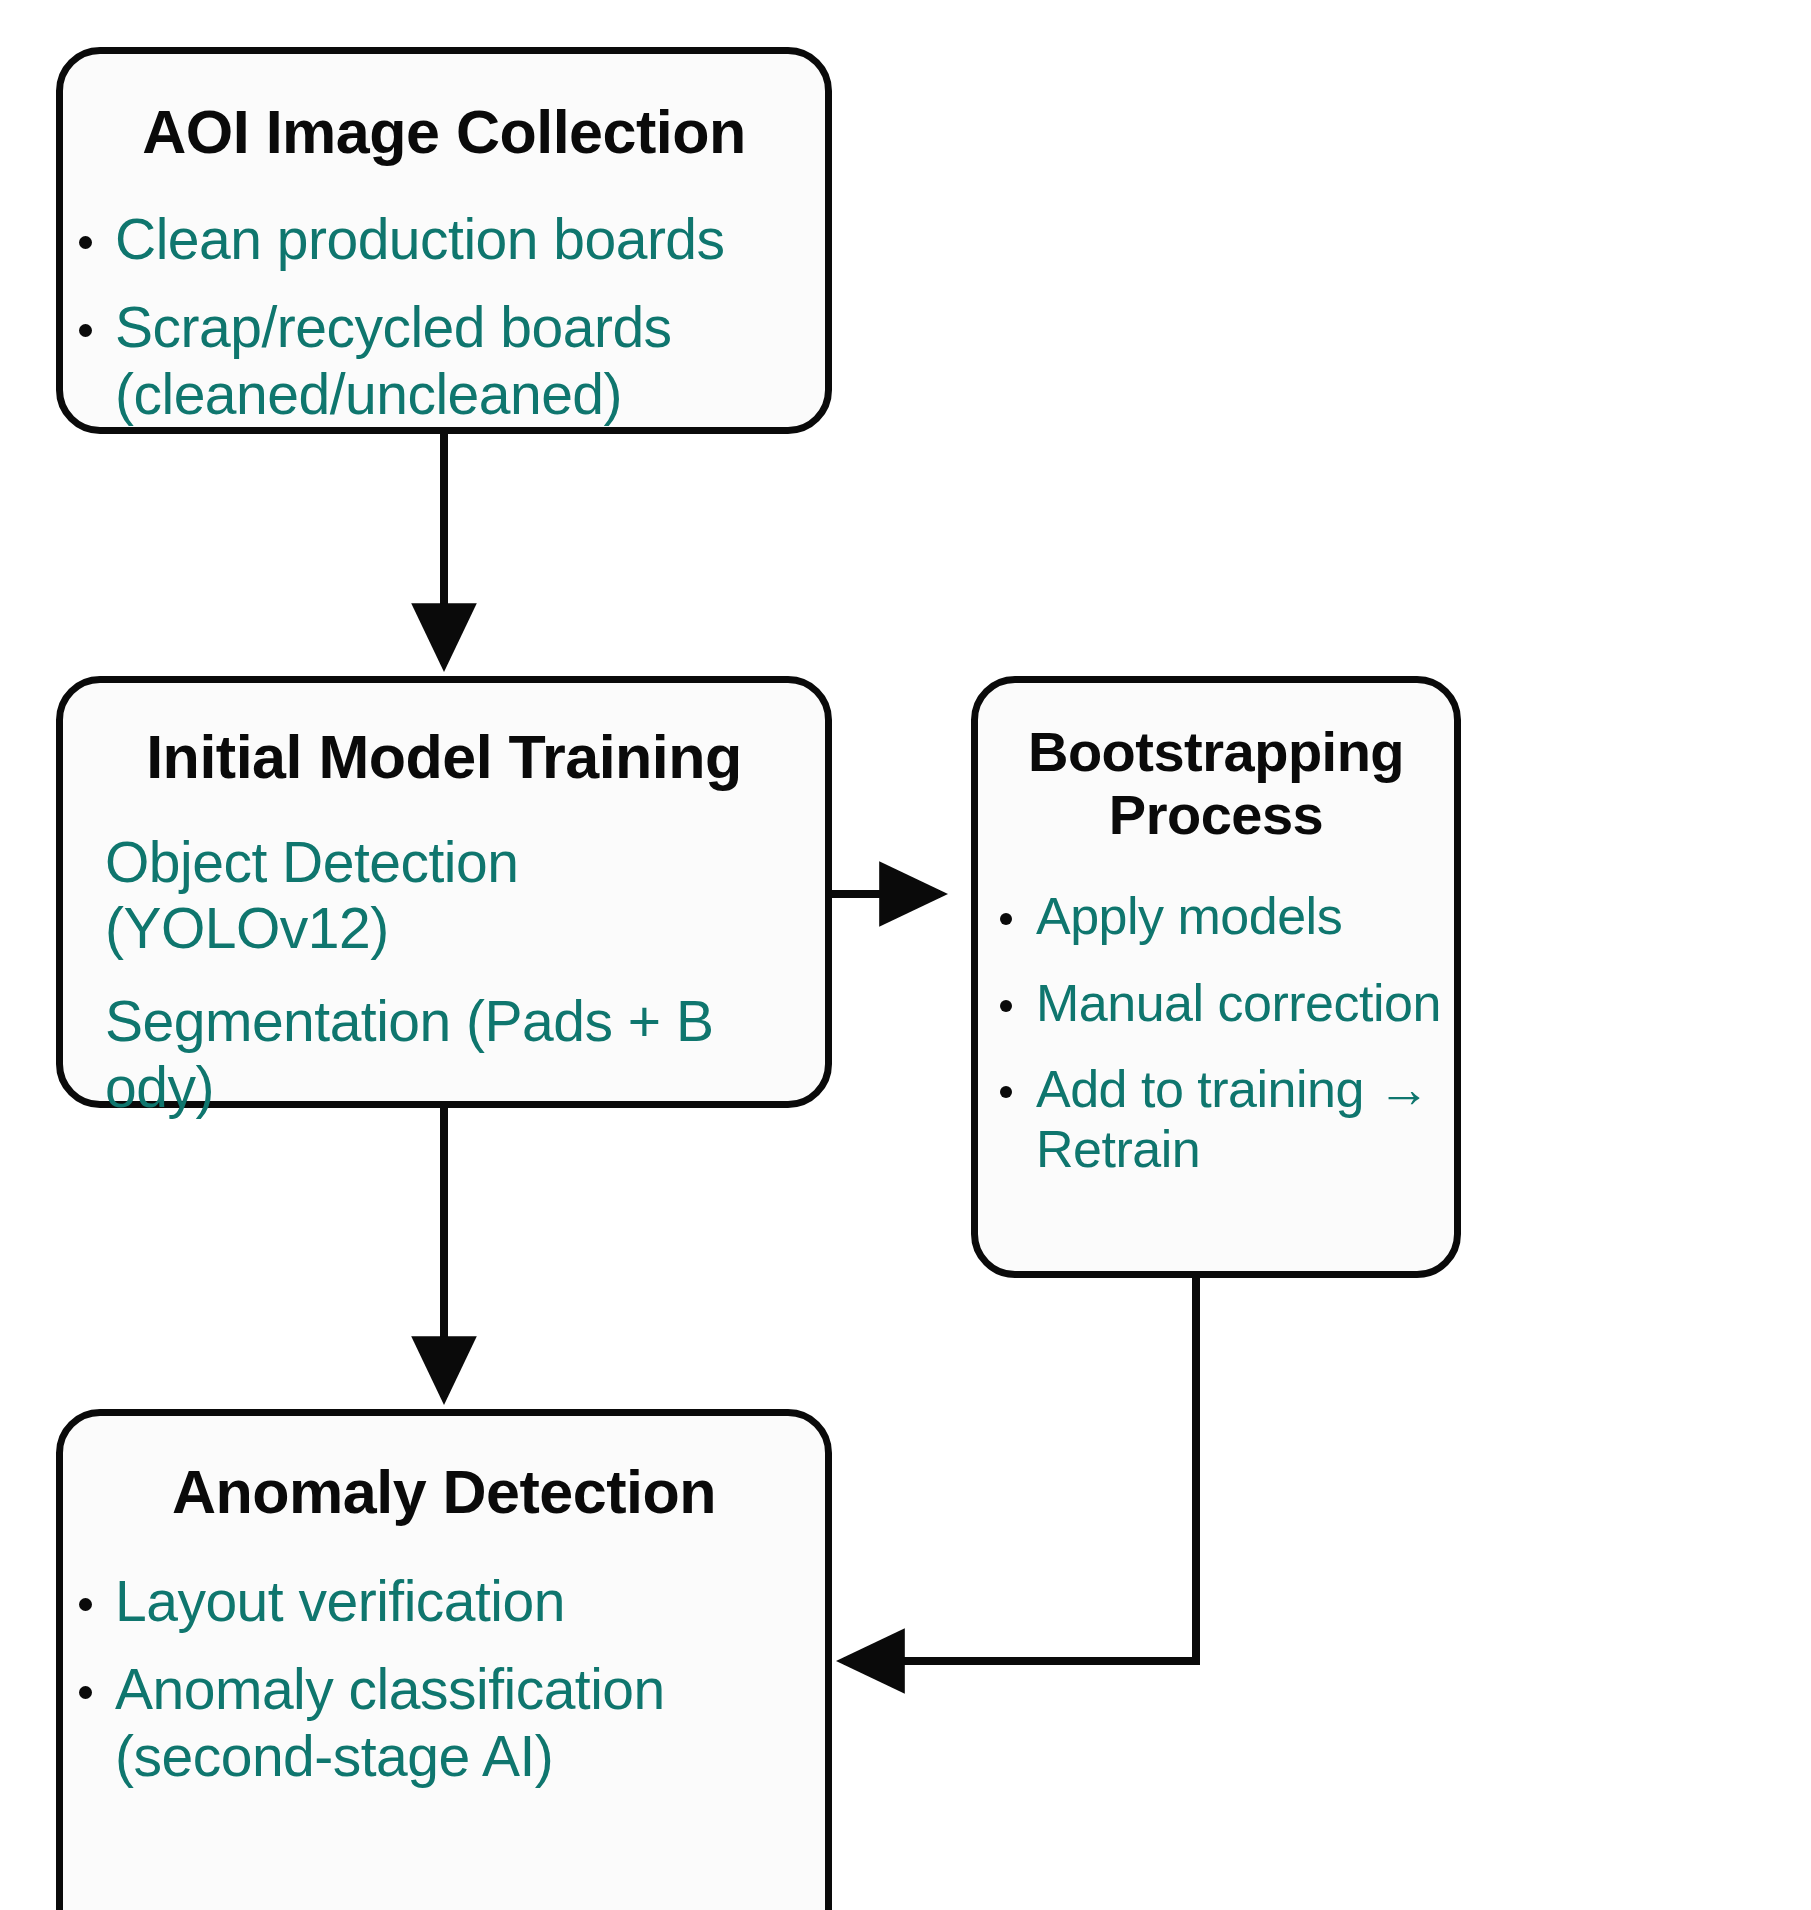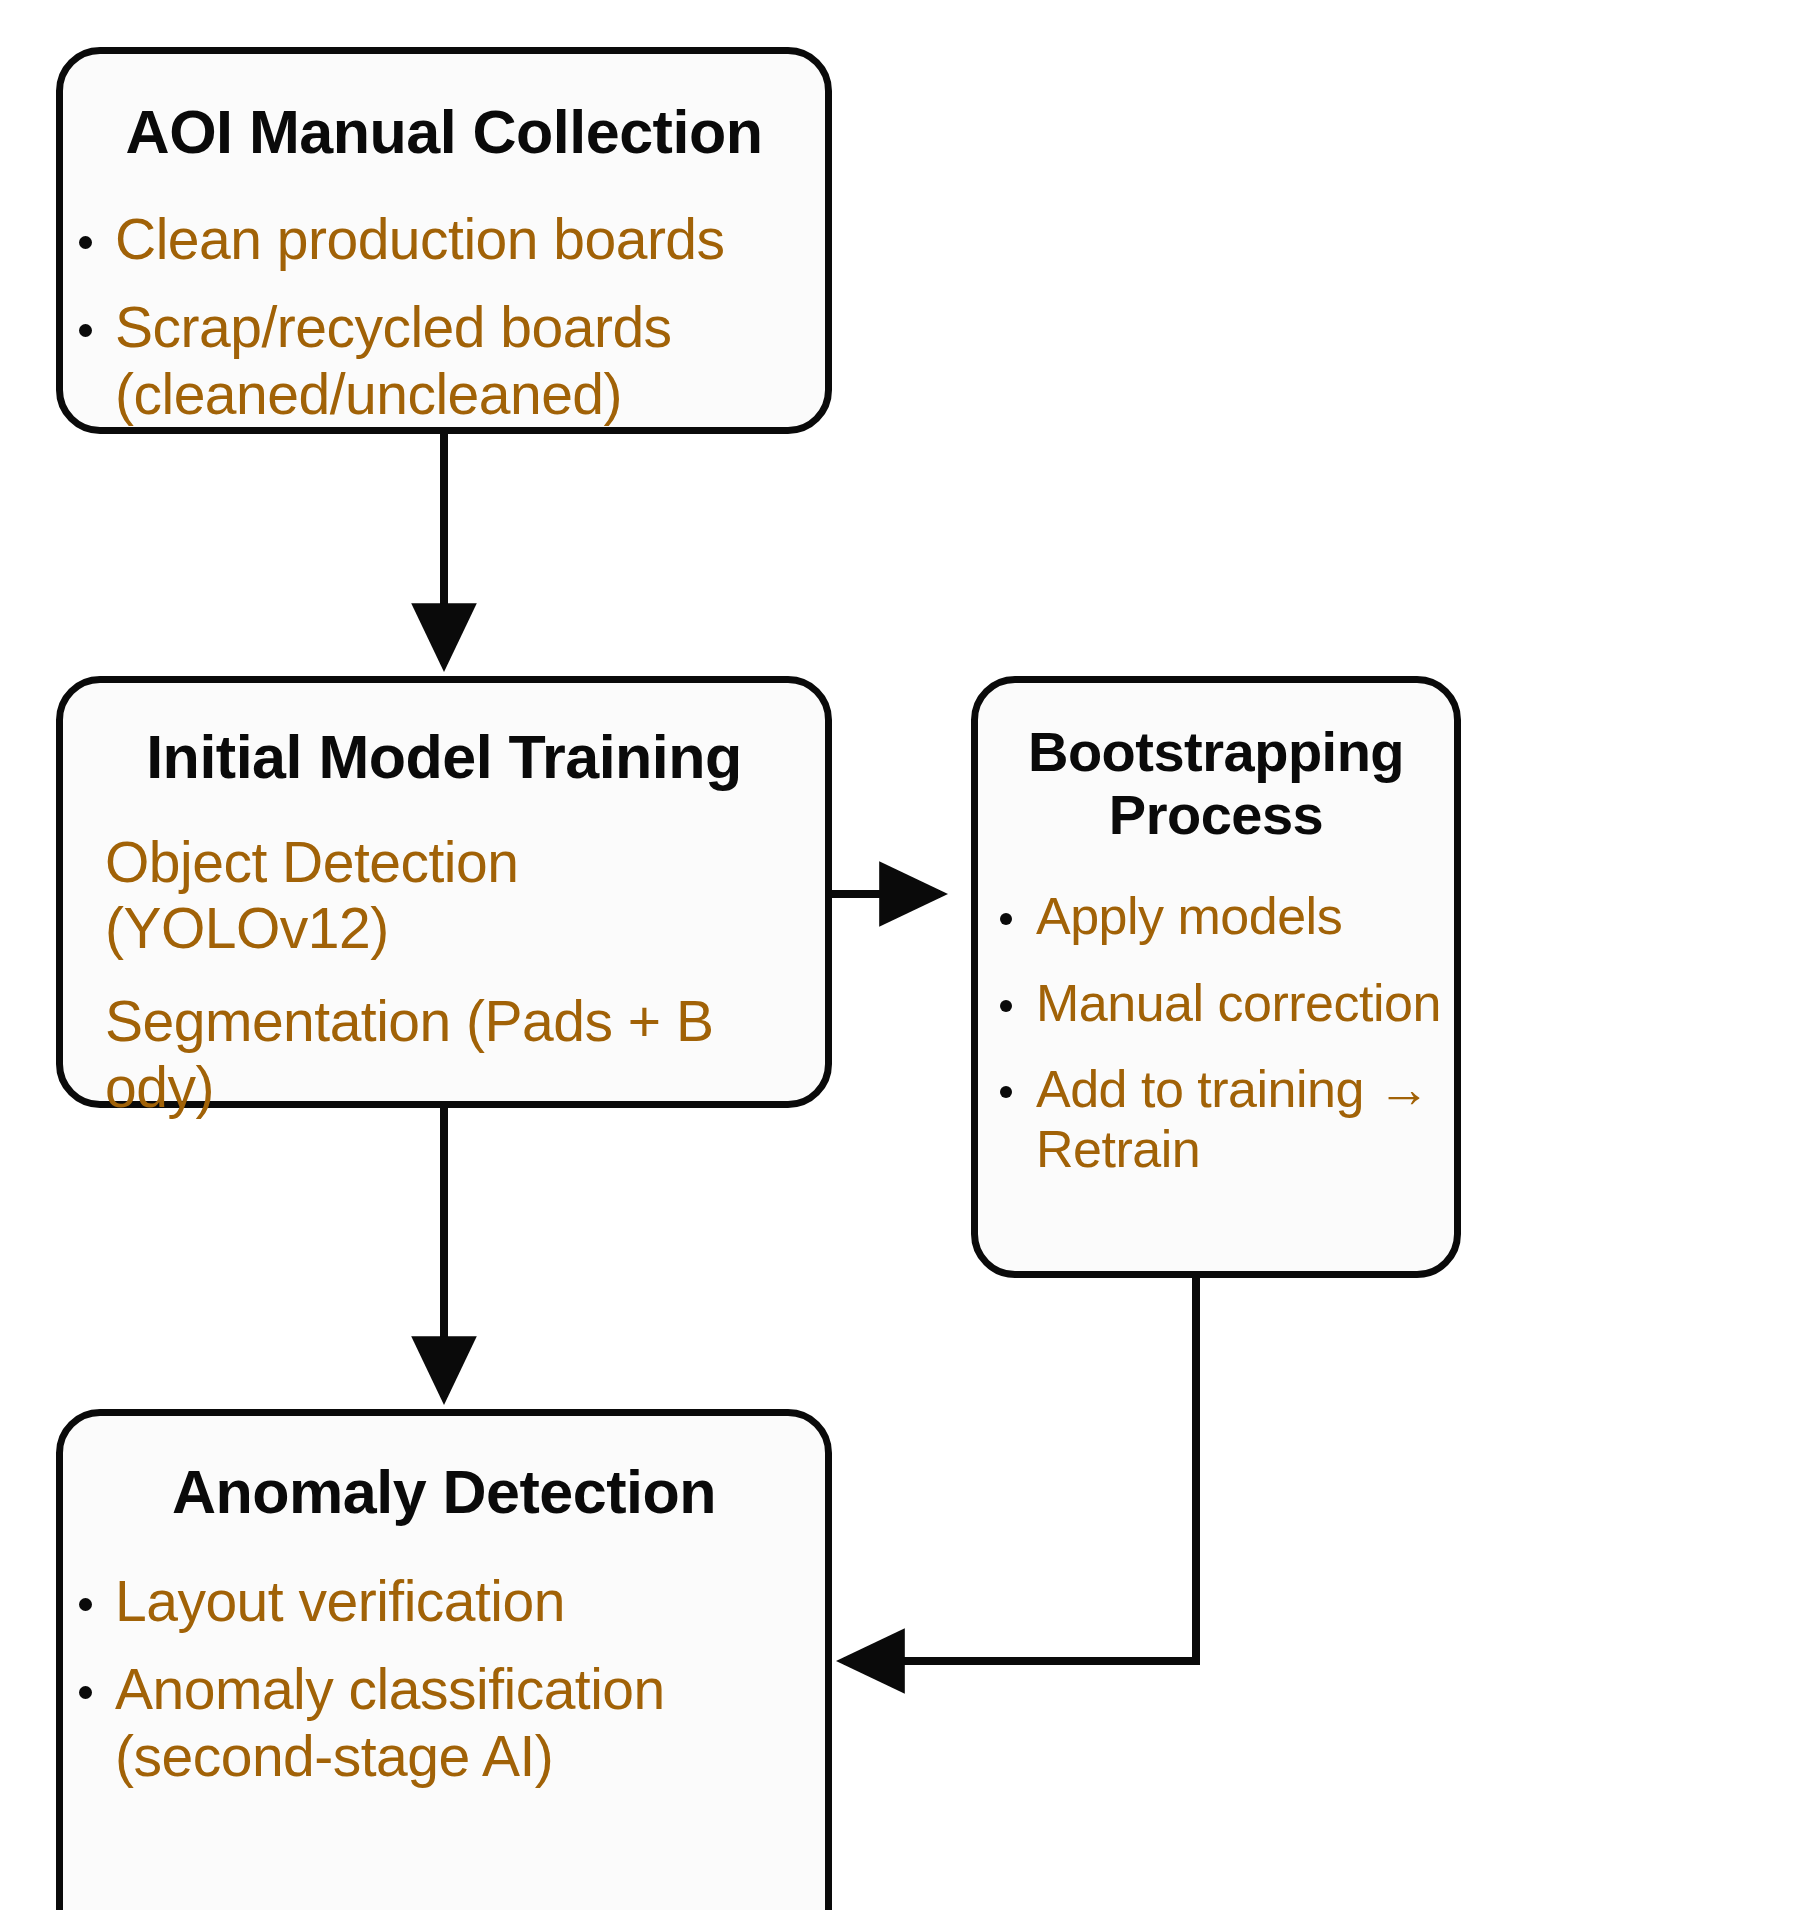--- a/index.html
+++ b/index.html
@@ -35,21 +35,21 @@
     z-index: 2;
   }
   .node-title {
     font-weight: bold;
     color: #0a0a0a;
     text-align: center;
     letter-spacing: -0.5px;
     line-height: 1.12;
   }
   .node-body {
-    color: #a16207;
+    color: #0f766e;
     letter-spacing: -0.5px;
   }
   .bullets {
     list-style: none;
     margin: 0;
     padding: 0;
   }
   .bullets li {
     position: relative;
     padding-left: 52px;
@@ -163,21 +163,21 @@
     <line x1="444" y1="434" x2="444" y2="664" stroke="#0a0a0a" stroke-width="8" marker-end="url(#arrowhead)"></line>
 
     <line x1="832" y1="894" x2="940" y2="894" stroke="#0a0a0a" stroke-width="8" marker-end="url(#arrowhead)"></line>
 
     <line x1="444" y1="1108" x2="444" y2="1397" stroke="#0a0a0a" stroke-width="8" marker-end="url(#arrowhead)"></line>
 
     <path d="M1196,1278 L1196,1661 L844,1661" fill="none" stroke="#0a0a0a" stroke-width="8" marker-end="url(#arrowhead)"></path>
   </svg>
 
   <div class="node" id="node-aoi">
-    <div class="node-title">AOI Manual Collection</div>
+    <div class="node-title">AOI Image Collection</div>
     <div class="node-body">
       <ul class="bullets">
         <li>Clean production boards</li>
         <li>Scrap/recycled boards (cleaned/uncleaned)</li>
       </ul>
     </div>
   </div>
 
   <div class="node" id="node-training">
     <div class="node-title">Initial Model Training</div>

